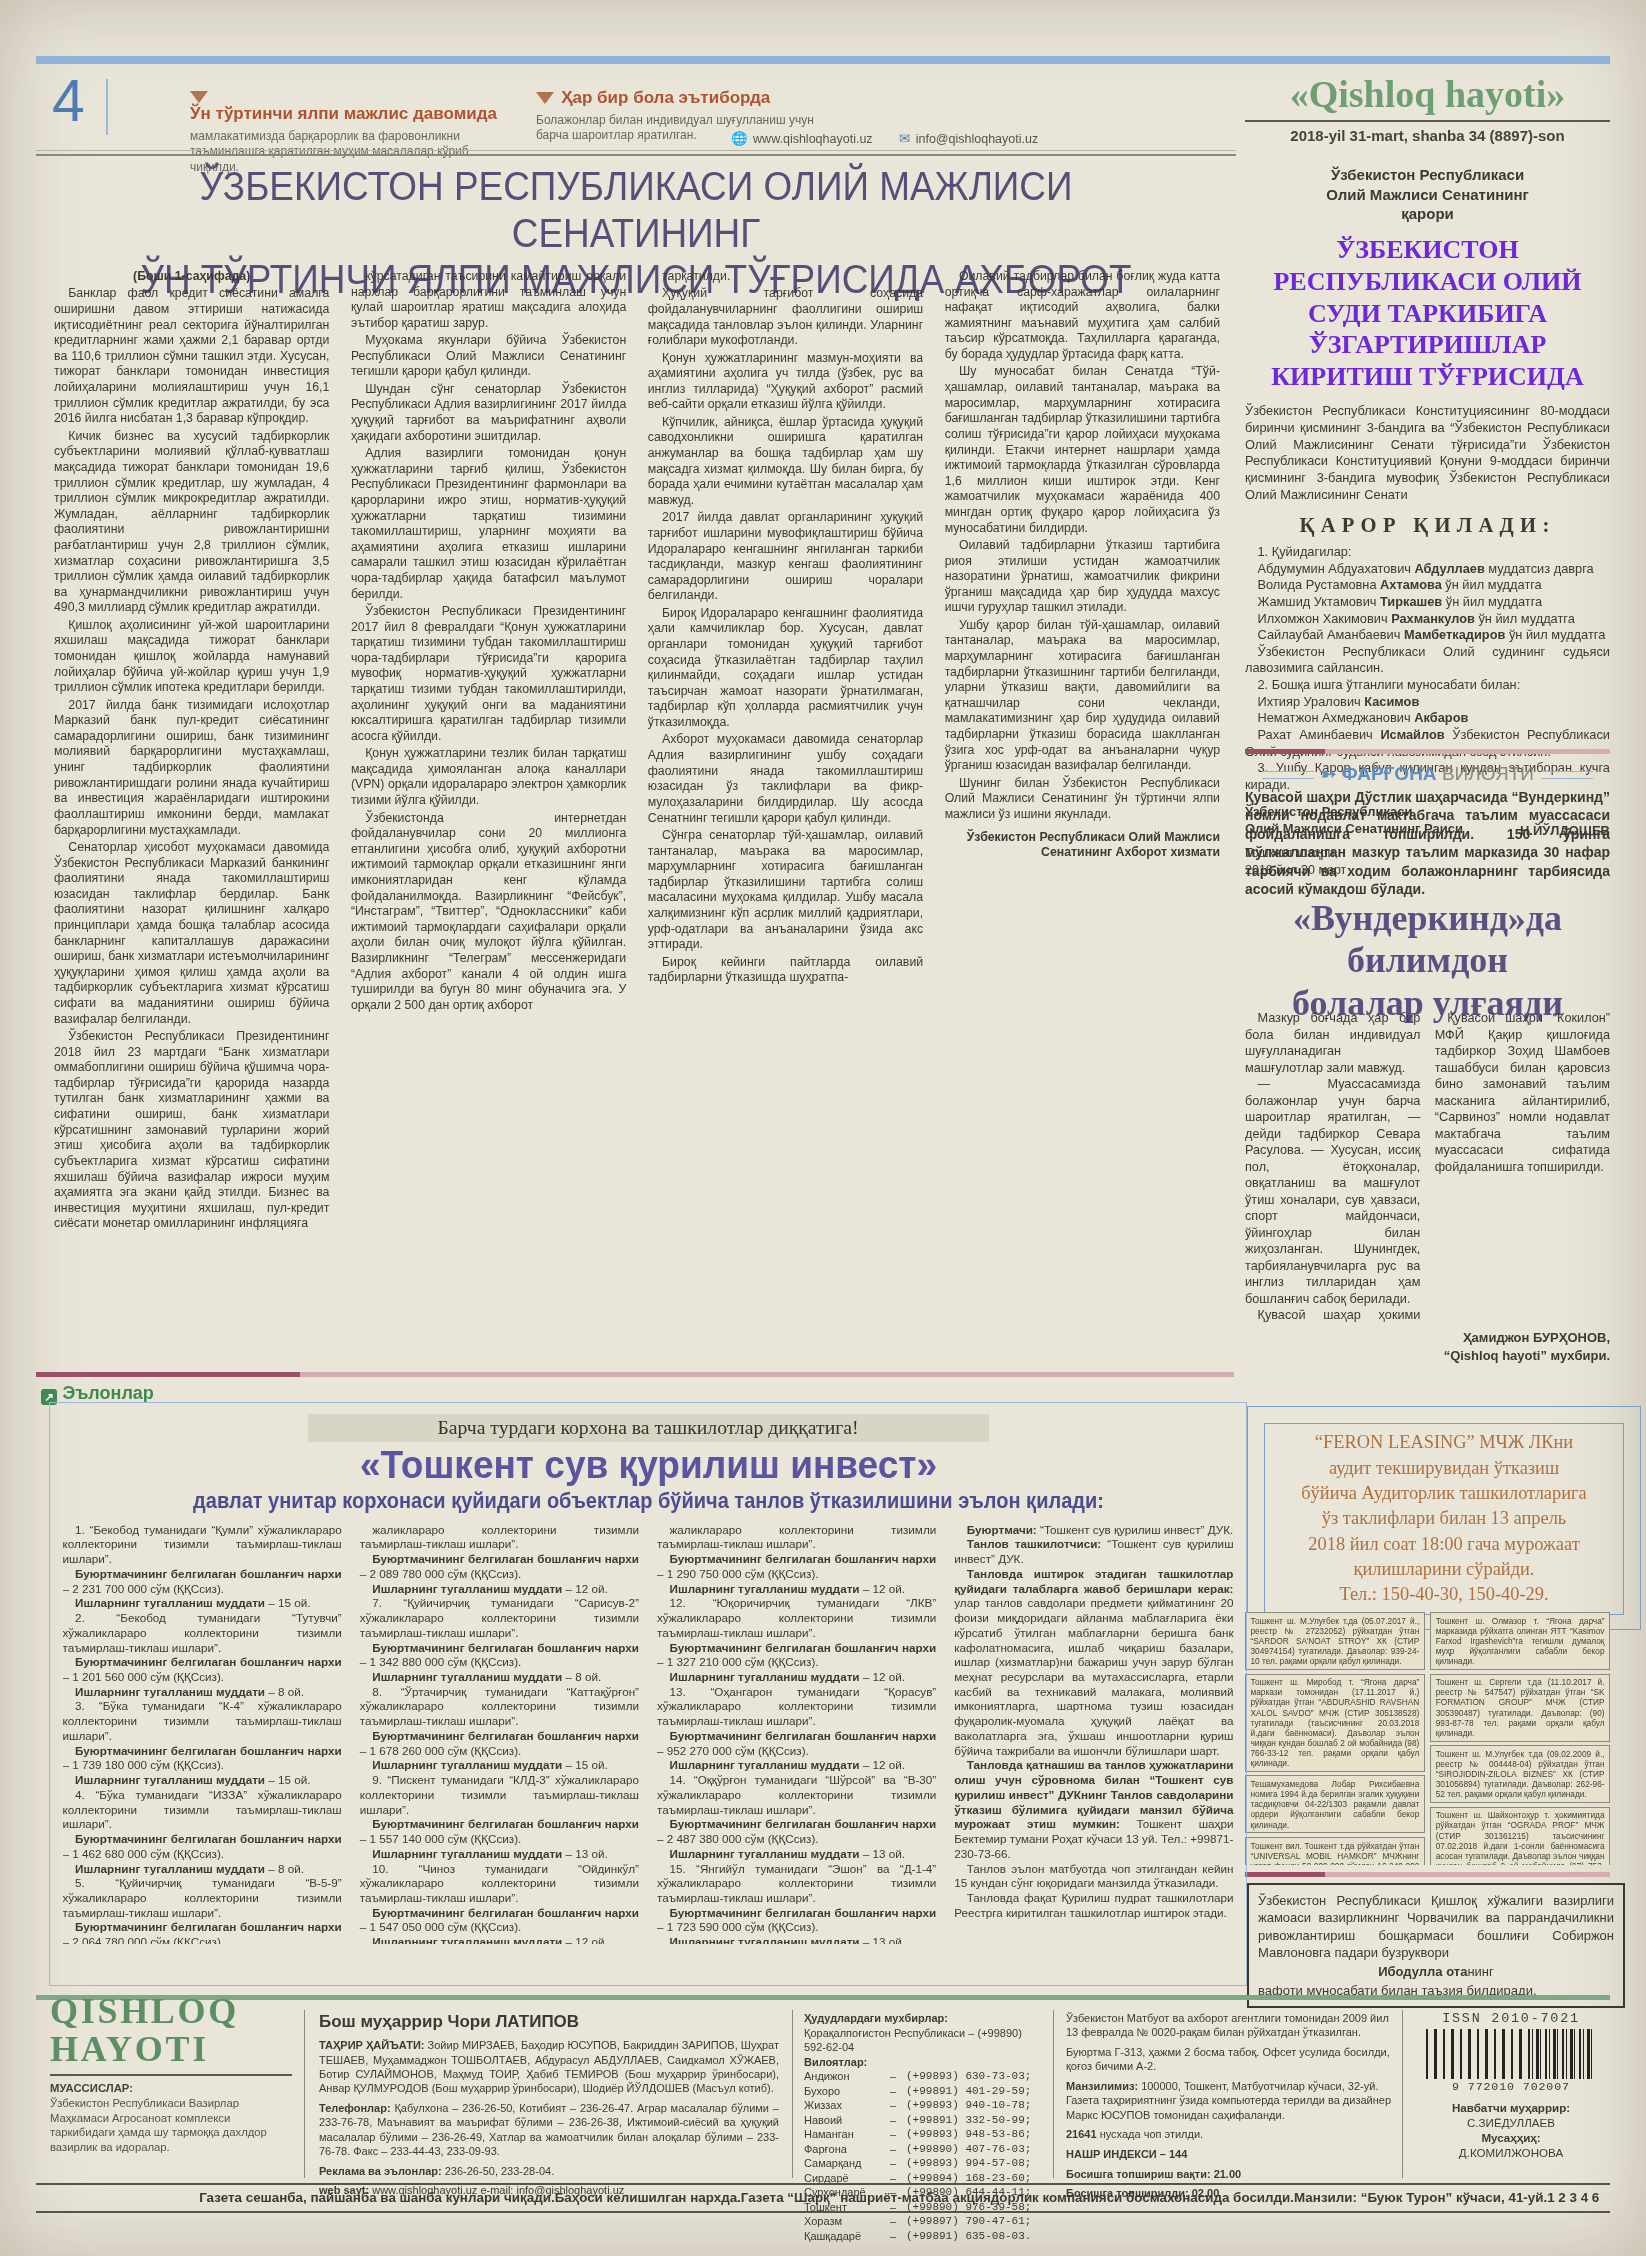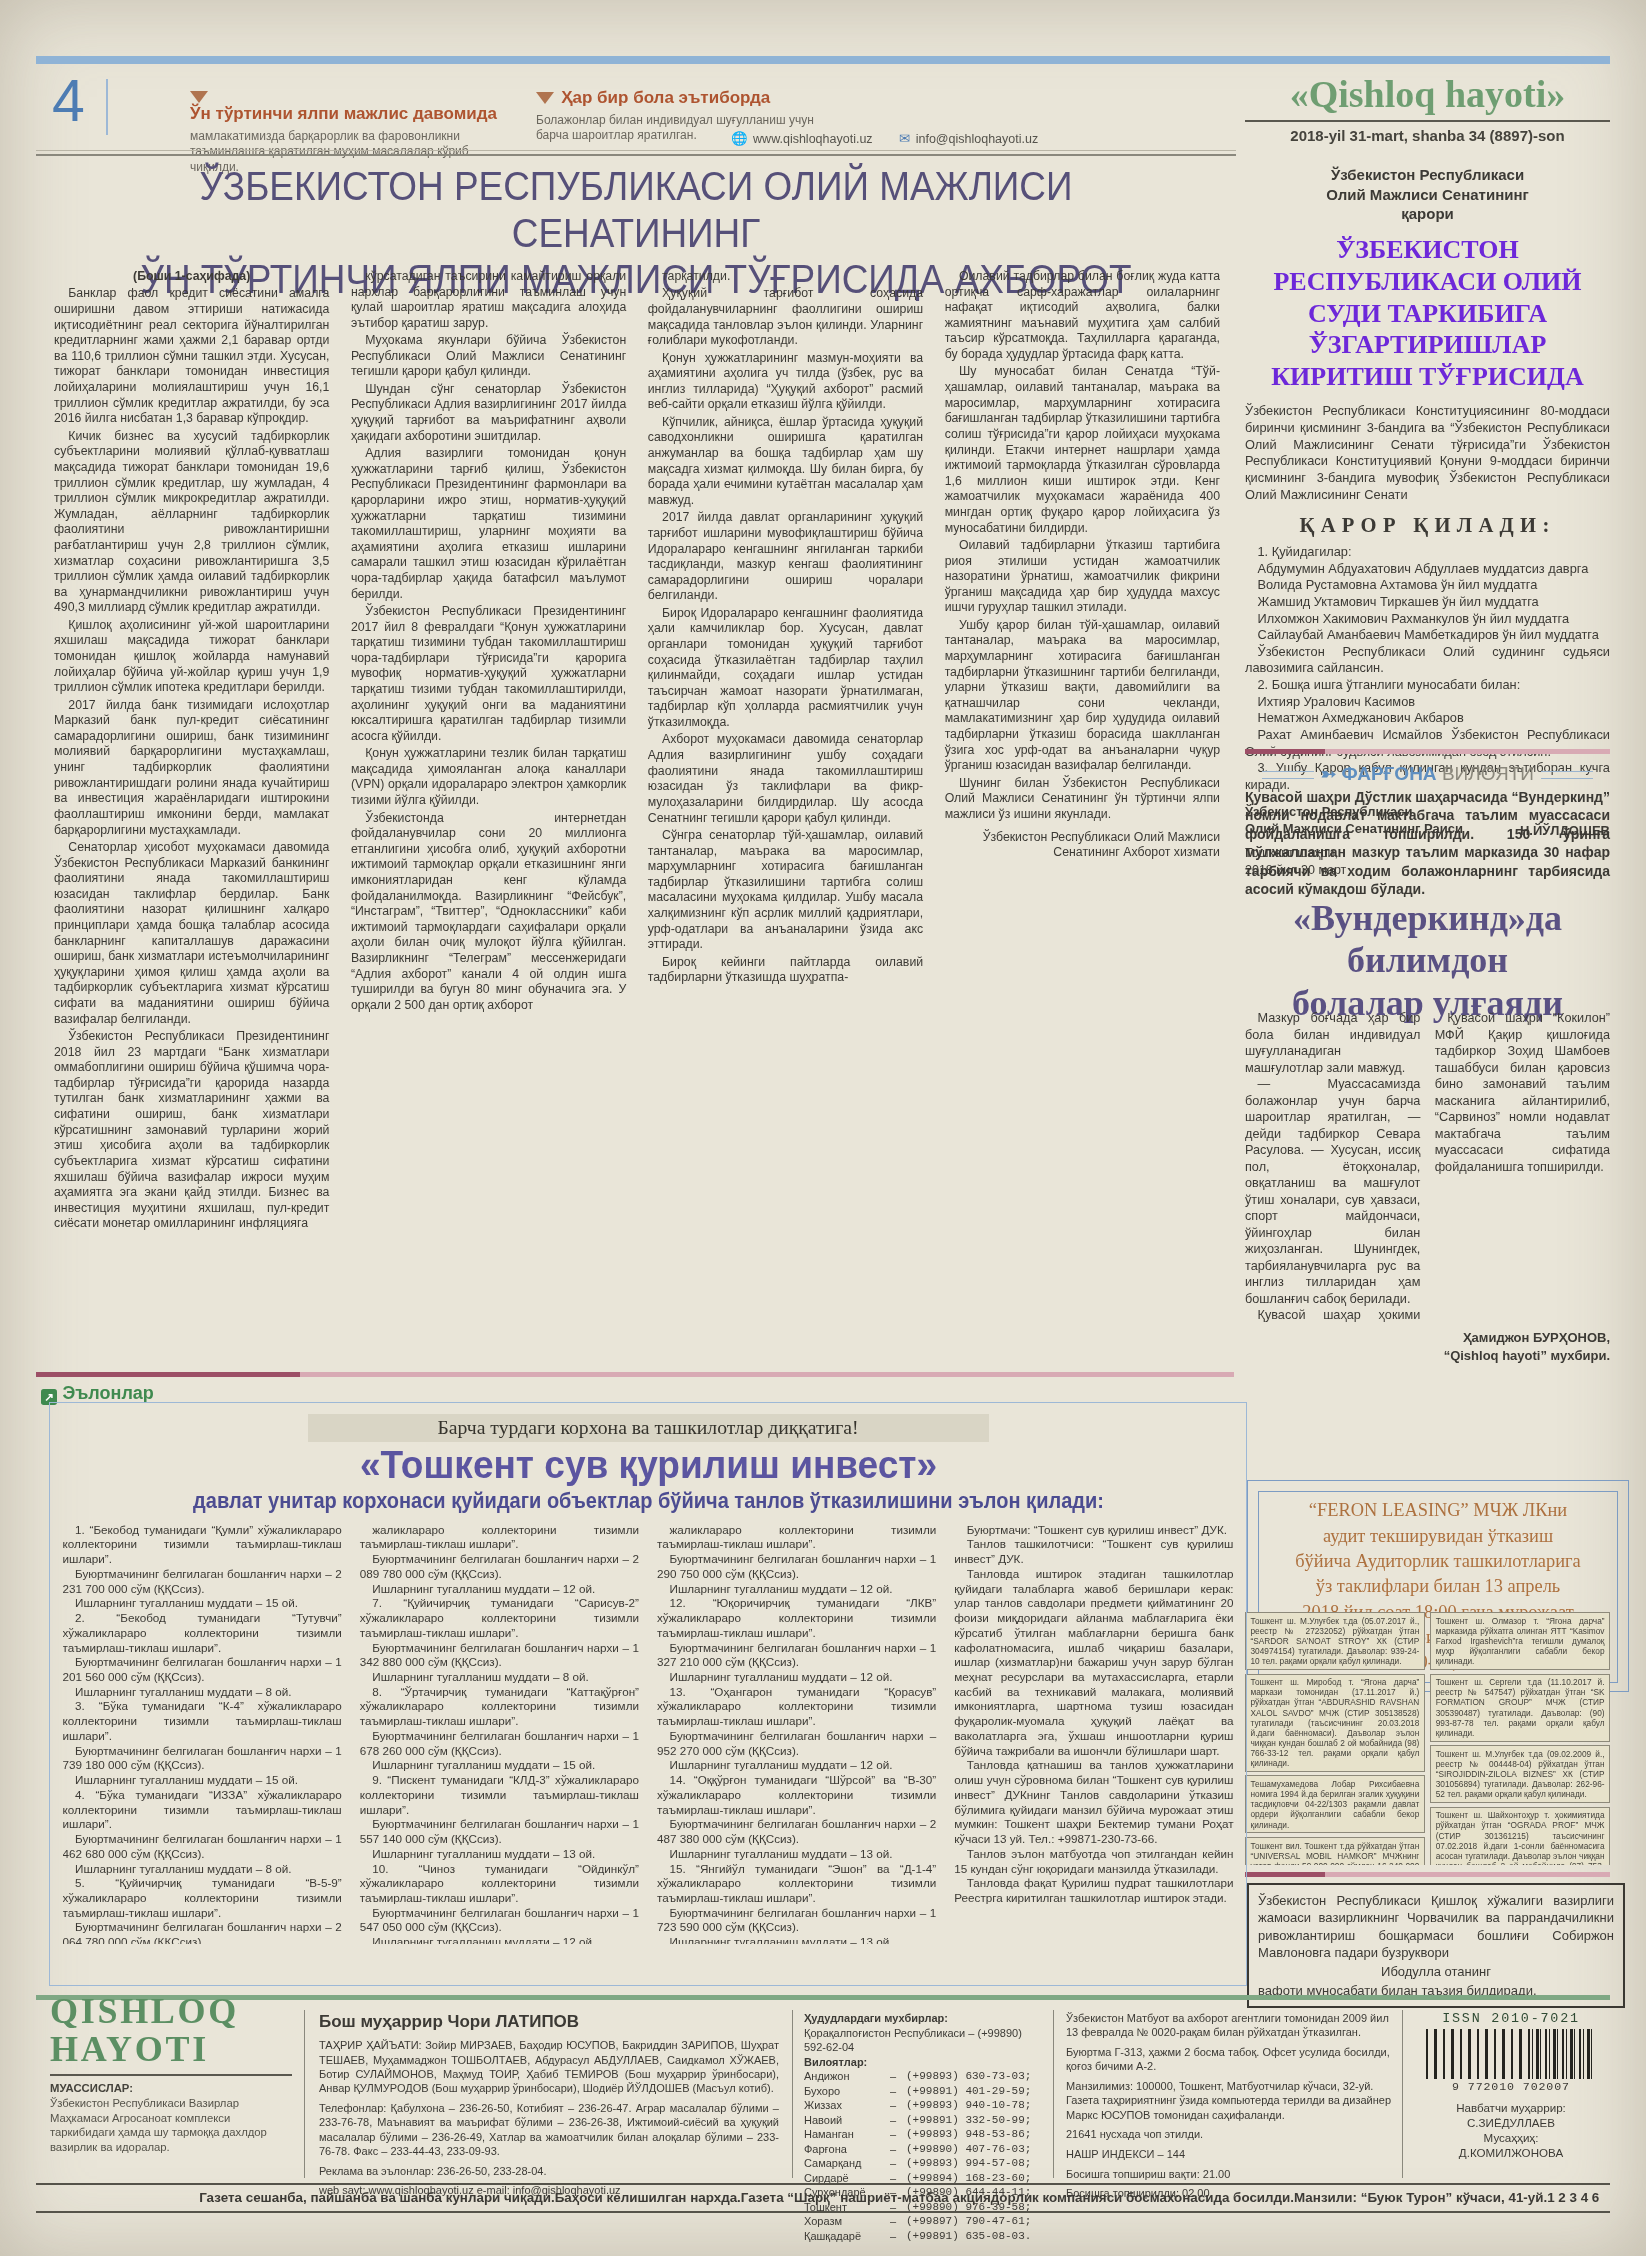--- a/index.html
+++ b/index.html
@@ -1,20 +1,20 @@
 <!DOCTYPE html>
 <html style="font-size:14.3px"><head>
 <meta charset="utf-8">
 <style>
   html,body{margin:0;padding:0;background:#b8b3a6;}
   .page{position:relative;width:1646px;height:2257px;background:#e9e5d8;
         font-family:"Liberation Sans",sans-serif;color:#3c3a35;overflow:hidden;
         box-shadow:inset 0 0 81px rgba(120,110,90,.35);}
   .abs{position:absolute;}
-  b{font-weight:normal;}
+  b{font-weight:bold;}
   
   .topbar{left:36px;top:56px;width:1574px;height:8px;background:#8fb3d6;}
   .pagenum{left:52px;top:72px;font-size:59px;color:#4d7cb3;font-weight:400;line-height:1;}
   .pagenum-rule{left:106px;top:79px;width:1.8px;height:56px;background:#9db8d6;}
   .teaser{width:322px;top:88px;}
   .t1{left:190px;} .t2{left:536px;width:376px;}
   .tri{display:inline-block;width:0;height:0;border-left:9.9px solid transparent;
        border-right:9.9px solid transparent;border-top:12.5px solid #b0744f;margin-right:7.2px;vertical-align:middle;}
   .teaser-title{display:inline-block;font-size:17px;font-weight:bold;color:#ae5430;vertical-align:middle;}
   .teaser-text{margin-top:4.5px;font-size:12px;color:#6b675e;line-height:1.3;width:296px;}
@@ -60,21 +60,21 @@
       border-top:1.8px solid #9ab4cf;border-bottom:1.8px solid #9ab4cf;}
   .fbird{color:#5f8fc0;font-size:18px;margin-right:5.4px;}
   .flead{left:1245px;top:788px;width:365px;font-size:14px;font-weight:bold;line-height:1.32;text-align:justify;}
   .fhead{left:1245px;top:897px;width:365px;text-align:center;font-family:"Liberation Serif",serif;
          font-weight:bold;font-size:36px;line-height:1.18;color:#5a5183;}
   .fcols{left:1245px;top:1010px;width:365px;height:315px;display:flex;gap:14.3px;overflow:hidden;}
   .fcol{flex:1;font-size:12.7px;line-height:1.3;text-align:justify;}
   .fcol p{margin:0;text-indent:12.5px;}
   .fby{left:1245px;top:1329px;width:365px;text-align:right;font-weight:bold;font-size:13px;line-height:1.35;}
   
-  .feron{left:1247px;top:1480px;width:360px;height:190px;border:1.8px solid #7d9cc3;padding:10px;}
+  .feron{left:1247px;top:1406px;width:360px;height:190px;border:1.8px solid #7d9cc3;padding:16px;}
   .feron-inner{border:0.9px solid #7d9cc3;height:100%;display:flex;flex-direction:column;justify-content:center;
        text-align:center;font-family:"Liberation Serif",serif;color:#ad713f;font-size:18.4px;line-height:1.38;}
   
   .ads{left:1245px;top:1612px;width:365px;height:253px;display:flex;gap:5.4px;overflow:hidden;}
   .adcol{flex:1;display:flex;flex-direction:column;gap:3.6px;}
   .adcol .ad{border:0.9px solid #8d897a;background:#e7e2cb;padding:2.7px 4.5px;font-size:8.3px;
              line-height:1.22;text-align:justify;color:#45433c;}
   
   .cond{left:1247px;top:1883px;width:356px;border:2.7px solid #3a3832;padding:7.2px 9px;
         font-size:13px;line-height:1.32;text-align:justify;}

